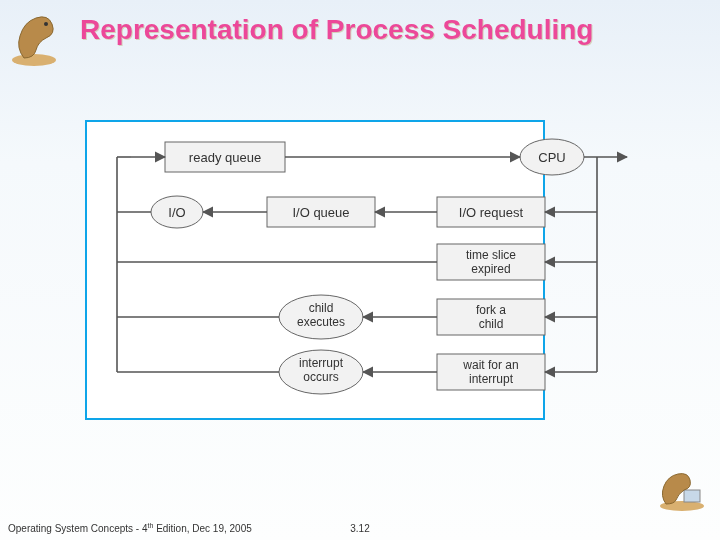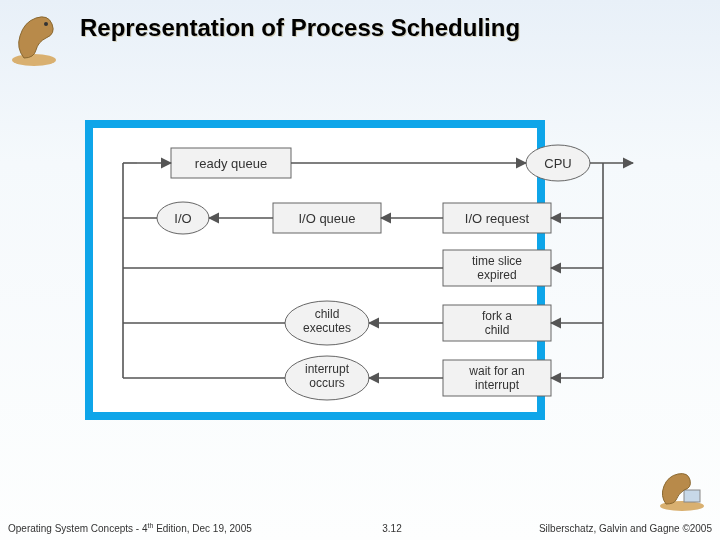--- a/index.html
+++ b/index.html
@@ -18,52 +18,52 @@
   }
   .dino-br {
     position: absolute;
     bottom: 28px; right: 10px;
     width: 56px; height: 48px;
   }
   .title {
     position: absolute;
     top: 14px;
     left: 80px;
-    font-size: 24px;
+    font-size: 28px;
     font-weight: bold;
-    color: #000000;
+    color: #ec4899;
     text-shadow: 1px 1px 0 rgba(180,160,100,0.4);
     text-align: right;
   }
   .diagram-frame {
     position: absolute;
     top: 120px;
     left: 85px;
     width: 460px;
     height: 300px;
-    border: 8px solid #0ea5e9;
+    border: 2px solid #0ea5e9;
     background: #fff;
   }
   .diagram {
     position: absolute;
     top: 0; left: 0;
     width: 552px;
     height: 294px;
   }
   .footer {
     position: absolute;
     bottom: 6px;
     left: 0;
     width: 720px;
     height: 18px;
     font-size: 10px;
     color: #333;
   }
   .footer-left { position: absolute; left: 8px; bottom: 0; }
-  .footer-center { position: absolute; left: 50%; transform: translateX(-50%); bottom: 0; margin-left: 32px; }
+  .footer-center { position: absolute; left: 50%; transform: translateX(-50%); bottom: 0; }
   .footer-right { position: absolute; right: 8px; bottom: 0; }
   .sup { font-size: 7px; vertical-align: super; }
   
   .lbl { font: 13px Arial, sans-serif; fill: #333; }
   .lbl-sm { font: 12px Arial, sans-serif; fill: #333; }
 </style>
 </head>
 <body>
 
 <svg class="dino-tl" viewBox="0 0 56 60">
@@ -161,16 +161,13 @@
   <ellipse cx="28" cy="42" rx="22" ry="5" fill="#d9b070"></ellipse>
   <rect x="30" y="26" width="16" height="12" fill="#c7d8e8" stroke="#888"></rect>
   <path d="M12 40 Q6 32 10 22 Q14 12 24 10 Q34 8 36 16 Q38 24 30 26 Q24 30 22 36 Q20 40 12 40 Z" fill="#b88a4a" stroke="#8a6830" stroke-width="1"></path>
 </svg>
 
 <div class="footer">
   <span class="footer-left">
     <span>Operating System Concepts - 4</span><span class="sup">th</span><span> Edition, Dec 19, 2005</span>
   </span>
   <span class="footer-center">3.12</span>
-  <span class="footer-right">
-    <span>Silberschatz, Galvin and Gagne </span><span>©</span><span>2005</span>
-  </span>
 </div>
 
 </body></html>

